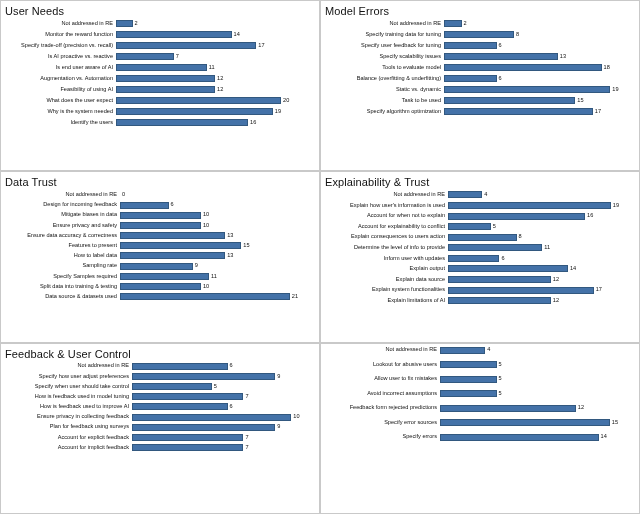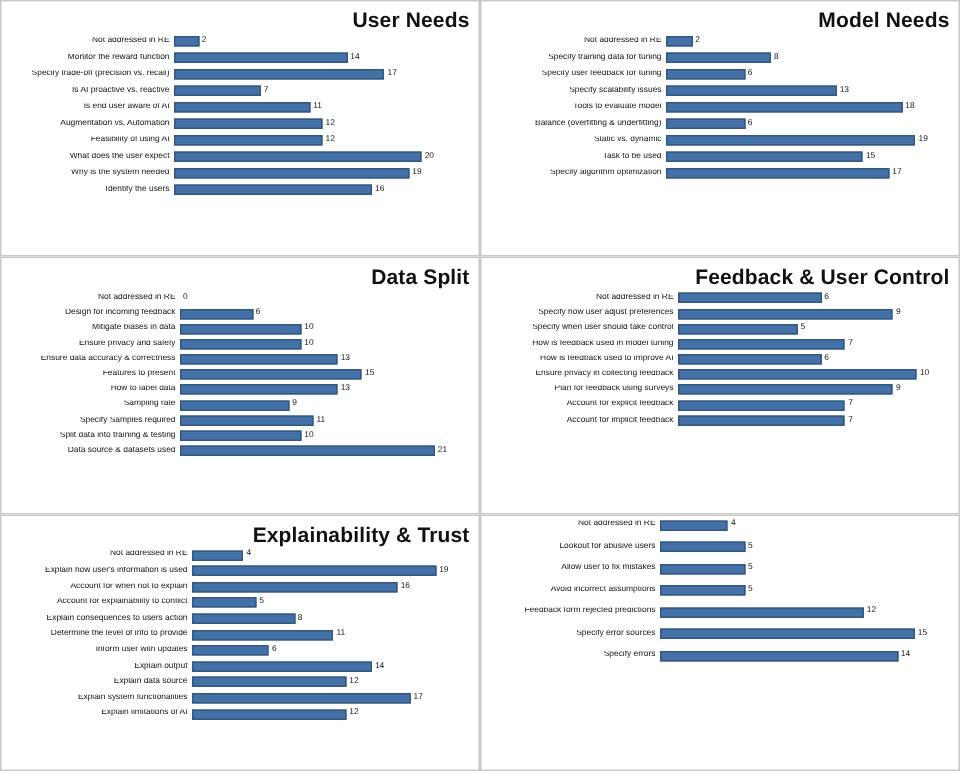--- a/index.html
+++ b/index.html
@@ -23,23 +23,23 @@
   }
   .panel {
     position: relative;
     border: 1px solid #c9c9c9;
     box-sizing: border-box;
     padding: 3px 6px 4px 4px;
     overflow: hidden;
     background: #fff;
   }
   .panel-title {
-    text-align: right;
-    font-size: 14px;
-    font-weight: bold;
+    text-align: left;
+    font-size: 11px;
+    font-weight: normal;
     color: #111;
     margin: 1px 0 3px 0;
     letter-spacing: 0.1px;
   }
   .rows {
     display: flex;
     flex-direction: column;
     justify-content: flex-start;
   }
   .row {
@@ -164,21 +164,21 @@
         <div class="row">
           <div class="cat">Identify the users</div>
           <div class="track">
             <div class="bar" style="width: 67.0476%;"></div>
             <div class="val">16</div>
           </div>
         </div>
       </div>
   </div>
   <div class="panel p-model">
-    <div class="panel-title">Model Needs</div>
+    <div class="panel-title">Model Errors</div>
     <div class="rows">
         <div class="row">
           <div class="cat">Not addressed in RE</div>
           <div class="track">
             <div class="bar" style="width: 9.26316%;"></div>
             <div class="val">2</div>
           </div>
         </div>
         <div class="row">
           <div class="cat">Specify training data for tuning</div>
@@ -232,21 +232,21 @@
         <div class="row">
           <div class="cat">Specify algorithm optimization</div>
           <div class="track">
             <div class="bar" style="width: 78.7368%;"></div>
             <div class="val">17</div>
           </div>
         </div>
       </div>
   </div>
   <div class="panel p-data">
-    <div class="panel-title">Data Split</div>
+    <div class="panel-title">Data Trust</div>
     <div class="rows">
         <div class="row">
           <div class="cat">Not addressed in RE</div>
           <div class="track">
             <div class="bar" style="width: 0px; border: none;"></div>
             <div class="val">0</div>
           </div>
         </div>
         <div class="row">
           <div class="cat">Design for incoming feedback</div>
@@ -309,20 +309,102 @@
           <div class="track">
             <div class="bar" style="width: 41.9048%;"></div>
             <div class="val">10</div>
           </div>
         </div>
         <div class="row">
           <div class="cat">Data source &amp; datasets used</div>
           <div class="track">
             <div class="bar" style="width: 88%;"></div>
             <div class="val">21</div>
+          </div>
+        </div>
+      </div>
+  </div>
+  <div class="panel p-explain">
+    <div class="panel-title">Explainability &amp; Trust</div>
+    <div class="rows">
+        <div class="row">
+          <div class="cat">Not addressed in RE</div>
+          <div class="track">
+            <div class="bar" style="width: 18.5263%;"></div>
+            <div class="val">4</div>
+          </div>
+        </div>
+        <div class="row">
+          <div class="cat">Explain how user's information is used</div>
+          <div class="track">
+            <div class="bar" style="width: 88%;"></div>
+            <div class="val">19</div>
+          </div>
+        </div>
+        <div class="row">
+          <div class="cat">Account for when not to explain</div>
+          <div class="track">
+            <div class="bar" style="width: 74.1053%;"></div>
+            <div class="val">16</div>
+          </div>
+        </div>
+        <div class="row">
+          <div class="cat">Account for explainability to conflict</div>
+          <div class="track">
+            <div class="bar" style="width: 23.1579%;"></div>
+            <div class="val">5</div>
+          </div>
+        </div>
+        <div class="row">
+          <div class="cat">Explain consequences to users action</div>
+          <div class="track">
+            <div class="bar" style="width: 37.0526%;"></div>
+            <div class="val">8</div>
+          </div>
+        </div>
+        <div class="row">
+          <div class="cat">Determine the level of info to provide</div>
+          <div class="track">
+            <div class="bar" style="width: 50.9474%;"></div>
+            <div class="val">11</div>
+          </div>
+        </div>
+        <div class="row">
+          <div class="cat">Inform user with updates</div>
+          <div class="track">
+            <div class="bar" style="width: 27.7895%;"></div>
+            <div class="val">6</div>
+          </div>
+        </div>
+        <div class="row">
+          <div class="cat">Explain output</div>
+          <div class="track">
+            <div class="bar" style="width: 64.8421%;"></div>
+            <div class="val">14</div>
+          </div>
+        </div>
+        <div class="row">
+          <div class="cat">Explain data source</div>
+          <div class="track">
+            <div class="bar" style="width: 55.5789%;"></div>
+            <div class="val">12</div>
+          </div>
+        </div>
+        <div class="row">
+          <div class="cat">Explain system functionalities</div>
+          <div class="track">
+            <div class="bar" style="width: 78.7368%;"></div>
+            <div class="val">17</div>
+          </div>
+        </div>
+        <div class="row">
+          <div class="cat">Explain limitations of AI</div>
+          <div class="track">
+            <div class="bar" style="width: 55.5789%;"></div>
+            <div class="val">12</div>
           </div>
         </div>
       </div>
   </div>
   <div class="panel p-feedback">
     <div class="panel-title">Feedback &amp; User Control</div>
     <div class="rows">
         <div class="row">
           <div class="cat">Not addressed in RE</div>
           <div class="track">
@@ -381,102 +463,20 @@
         </div>
         <div class="row">
           <div class="cat">Account for implicit feedback</div>
           <div class="track">
             <div class="bar" style="width: 61.6%;"></div>
             <div class="val">7</div>
           </div>
         </div>
       </div>
   </div>
-  <div class="panel p-explain">
-    <div class="panel-title">Explainability &amp; Trust</div>
-    <div class="rows">
-        <div class="row">
-          <div class="cat">Not addressed in RE</div>
-          <div class="track">
-            <div class="bar" style="width: 18.5263%;"></div>
-            <div class="val">4</div>
-          </div>
-        </div>
-        <div class="row">
-          <div class="cat">Explain how user's information is used</div>
-          <div class="track">
-            <div class="bar" style="width: 88%;"></div>
-            <div class="val">19</div>
-          </div>
-        </div>
-        <div class="row">
-          <div class="cat">Account for when not to explain</div>
-          <div class="track">
-            <div class="bar" style="width: 74.1053%;"></div>
-            <div class="val">16</div>
-          </div>
-        </div>
-        <div class="row">
-          <div class="cat">Account for explainability to conflict</div>
-          <div class="track">
-            <div class="bar" style="width: 23.1579%;"></div>
-            <div class="val">5</div>
-          </div>
-        </div>
-        <div class="row">
-          <div class="cat">Explain consequences to users action</div>
-          <div class="track">
-            <div class="bar" style="width: 37.0526%;"></div>
-            <div class="val">8</div>
-          </div>
-        </div>
-        <div class="row">
-          <div class="cat">Determine the level of info to provide</div>
-          <div class="track">
-            <div class="bar" style="width: 50.9474%;"></div>
-            <div class="val">11</div>
-          </div>
-        </div>
-        <div class="row">
-          <div class="cat">Inform user with updates</div>
-          <div class="track">
-            <div class="bar" style="width: 27.7895%;"></div>
-            <div class="val">6</div>
-          </div>
-        </div>
-        <div class="row">
-          <div class="cat">Explain output</div>
-          <div class="track">
-            <div class="bar" style="width: 64.8421%;"></div>
-            <div class="val">14</div>
-          </div>
-        </div>
-        <div class="row">
-          <div class="cat">Explain data source</div>
-          <div class="track">
-            <div class="bar" style="width: 55.5789%;"></div>
-            <div class="val">12</div>
-          </div>
-        </div>
-        <div class="row">
-          <div class="cat">Explain system functionalities</div>
-          <div class="track">
-            <div class="bar" style="width: 78.7368%;"></div>
-            <div class="val">17</div>
-          </div>
-        </div>
-        <div class="row">
-          <div class="cat">Explain limitations of AI</div>
-          <div class="track">
-            <div class="bar" style="width: 55.5789%;"></div>
-            <div class="val">12</div>
-          </div>
-        </div>
-      </div>
-  </div>
   <div class="panel p-errors">
     <div class="rows">
         <div class="row">
           <div class="cat">Not addressed in RE</div>
           <div class="track">
             <div class="bar" style="width: 23.4667%;"></div>
             <div class="val">4</div>
           </div>
         </div>
         <div class="row">

